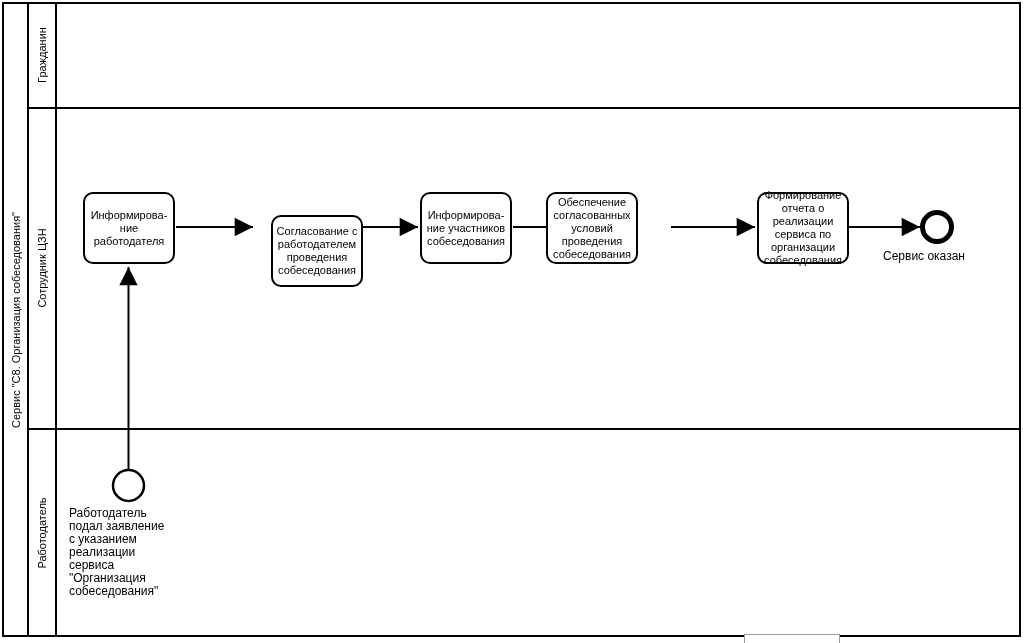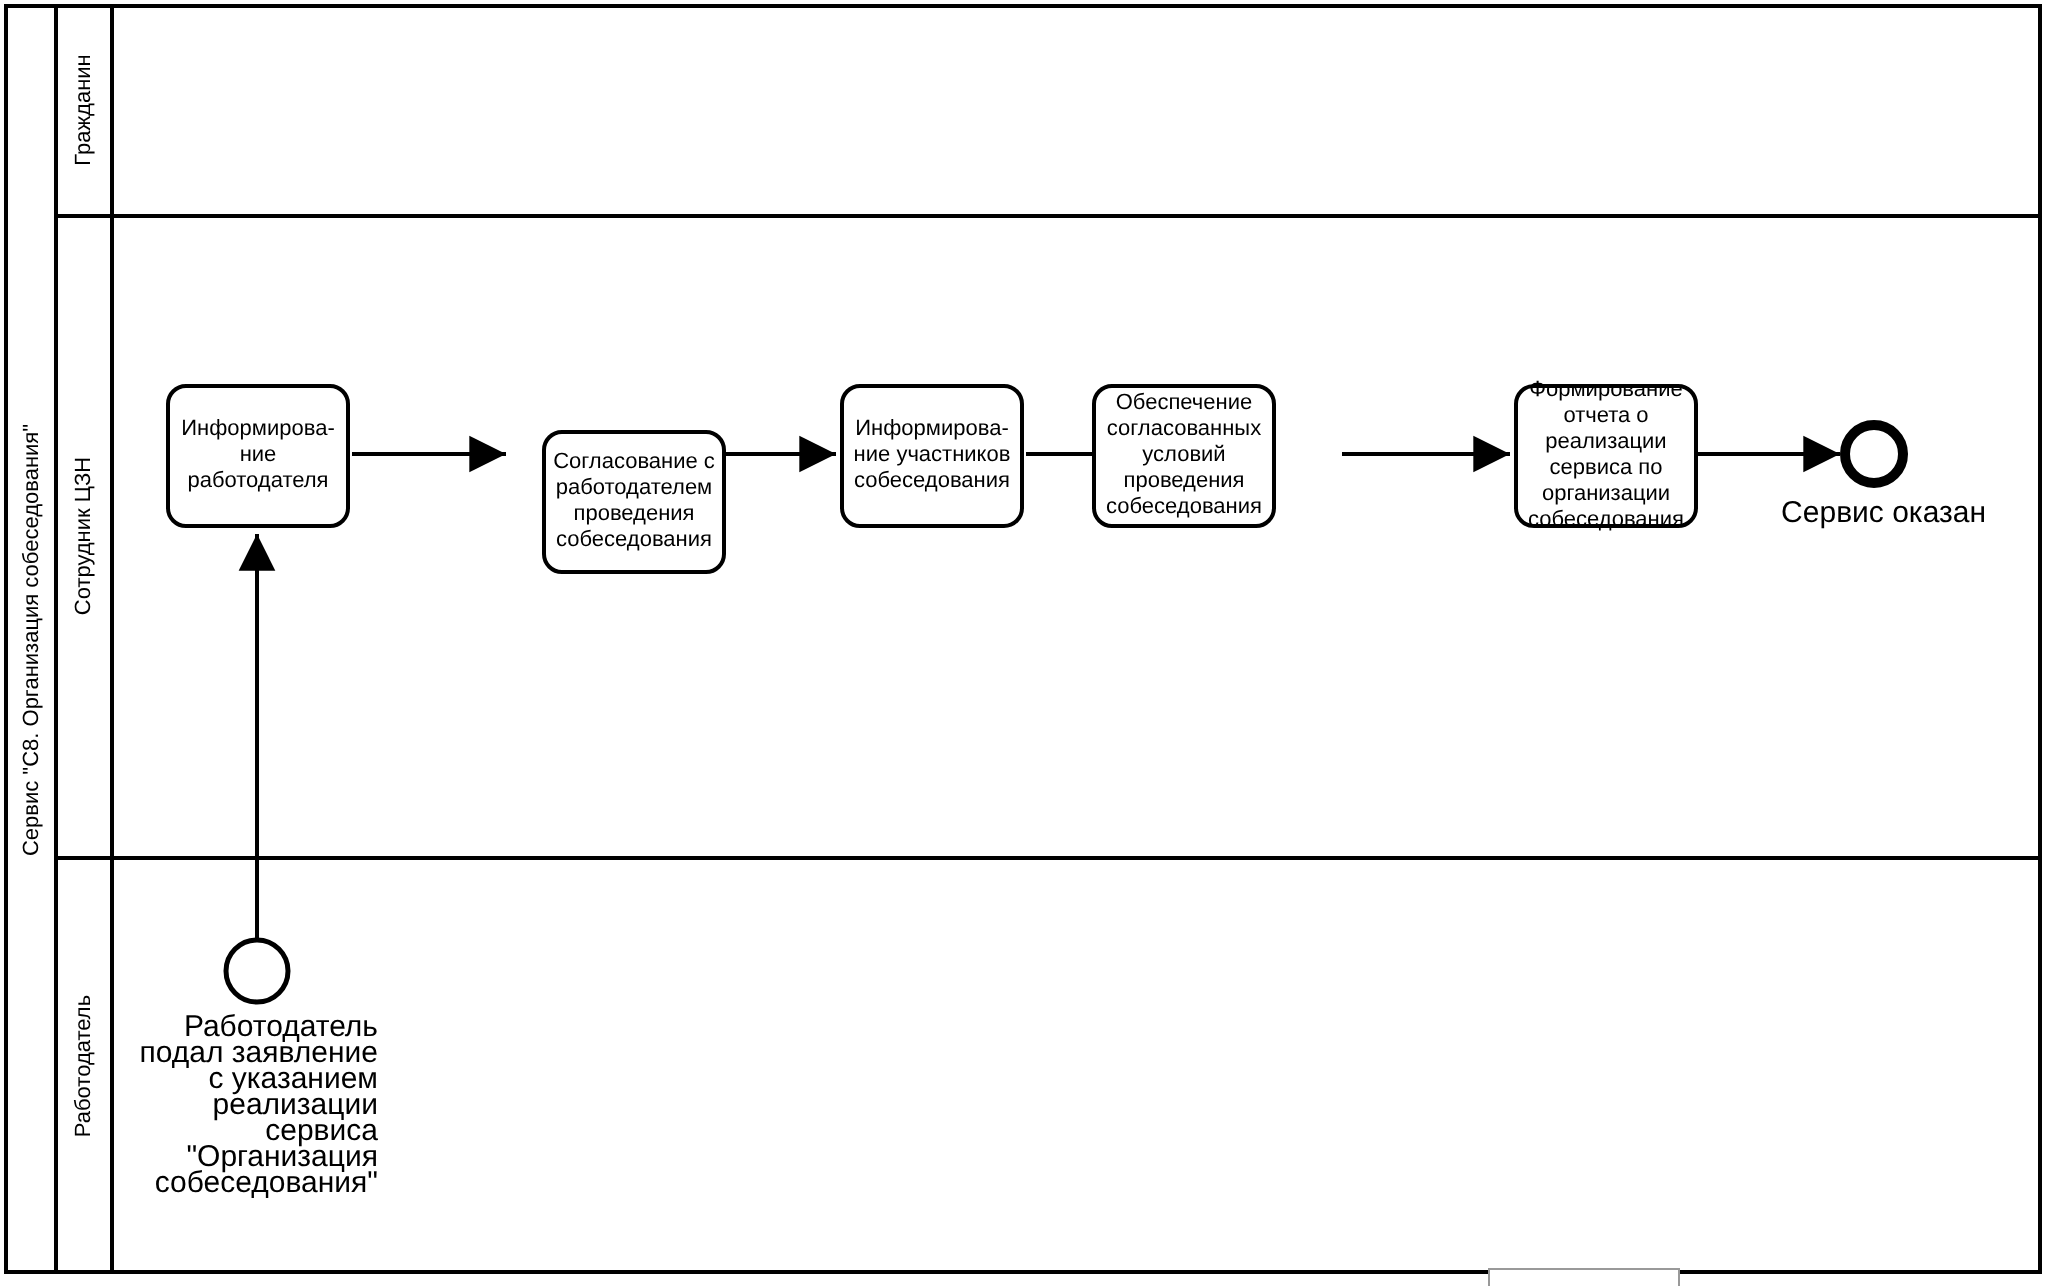--- a/index.html
+++ b/index.html
@@ -24,21 +24,21 @@
     width:92px;height:72px;border:2.5px solid #000;border-radius:10px;
     background:#fff;box-sizing:border-box;
   }
   .task-label{
     position:absolute;left:50%;top:50%;transform:translate(-50%,-50%);
     width:96px;text-align:center;font-size:11px;line-height:13px;
     white-space:pre-line;
   }
   
   .event-label{
-    text-align:right;font-size:15px;line-height:13px;white-space:pre-line;
+    text-align:left;font-size:12px;line-height:13px;white-space:pre-line;
     transform:translateX(-50%);
   }
   svg{position:absolute;left:0;top:0;}
   
   .cutoff-box{
     left:744px;top:634px;width:96px;height:14px;
     background:#fff;border:1.5px solid #999;box-sizing:border-box;z-index:5;
   }
 </style>
 </head>

